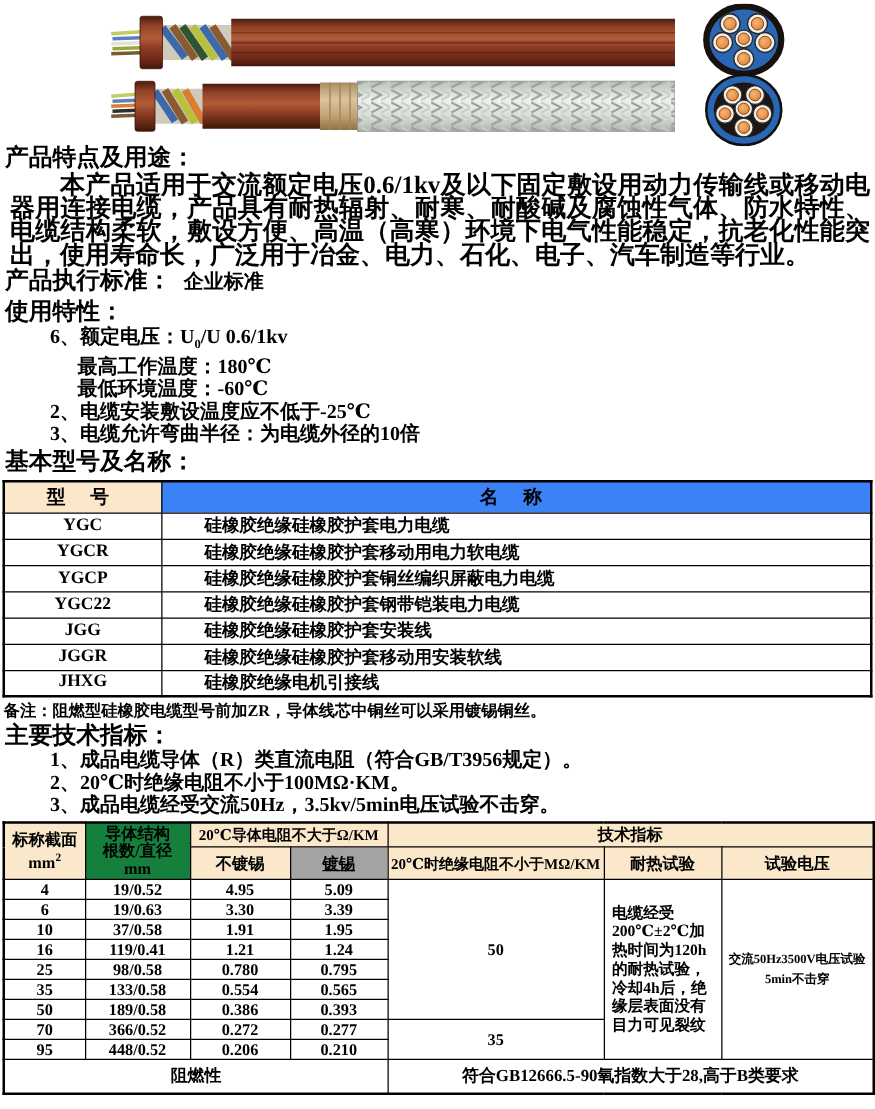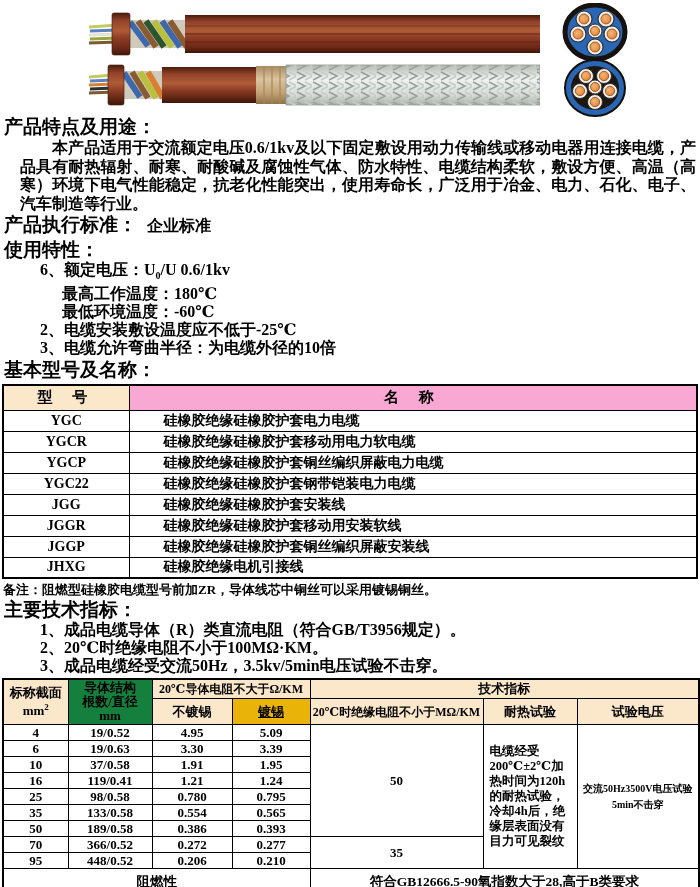--- a/index.html
+++ b/index.html
@@ -17,21 +17,21 @@
   #cs2{left:548px;top:59px;}
   
   .sec-heading{
     font-family:"Liberation Sans","DejaVu Sans",sans-serif;
     font-size:19px;font-weight:900;line-height:22px;margin:2px 0 0 4px;
   }
   .sec-line{margin:1px 0 0 4px;line-height:22px;}
   .sec-line .sec-heading{display:inline;margin:0;}
   .inline-val{font-size:16px;margin-left:10px;}
   
-  .para{font-size:16px;line-height:18.5px;margin:1px 4px 0 20px;text-indent:2em;text-align:justify;}
+  .para{font-size:20px;line-height:18.5px;margin:1px 4px 0 8px;text-indent:2em;text-align:justify;}
   ul.plain{list-style:none;margin:0;padding:0;font-size:16px;line-height:18px;}
   ul.plain li.ind1{margin-left:40px;}
   ul.plain li.ind2{margin-left:62px;}
   sub{font-size:10px;}
   sup{font-size:9px;}
   
   table{border-collapse:collapse;}
   .models{width:696px;margin:3px 0 0 2px;border:2px solid #000;font-size:14px;}
   .models th,.models td{border:1px solid #000;padding:0;}
   .models th{height:25px;letter-spacing:8px;font-size:15px;}
@@ -229,21 +229,21 @@
     <li class="ind1">2、电缆安装敷设温度应不低于-25℃</li>
     <li class="ind1">3、电缆允许弯曲半径：为电缆外径的10倍</li>
   </ul>
 
 <div class="sec-heading">基本型号及名称：</div>
 
 <table class="models">
   <thead>
     <tr>
       <th class="peach" style="width: 126px; background: rgb(251, 232, 203);">型 号</th>
-      <th class="peach" style="background: #f9a8d4;">名 称</th>
+      <th class="peach" style="background: #3b82f6;">名 称</th>
     </tr>
   </thead>
   <tbody id="models-body">
       <tr>
         <td class="model">YGC</td>
         <td class="name">硅橡胶绝缘硅橡胶护套电力电缆</td>
       </tr>
       <tr>
         <td class="model">YGCR</td>
         <td class="name">硅橡胶绝缘硅橡胶护套移动用电力软电缆</td>
@@ -256,24 +256,20 @@
         <td class="model">YGC22</td>
         <td class="name">硅橡胶绝缘硅橡胶护套钢带铠装电力电缆</td>
       </tr>
       <tr>
         <td class="model">JGG</td>
         <td class="name">硅橡胶绝缘硅橡胶护套安装线</td>
       </tr>
       <tr>
         <td class="model">JGGR</td>
         <td class="name">硅橡胶绝缘硅橡胶护套移动用安装软线</td>
-      </tr>
-      <tr>
-        <td class="model">JGGP</td>
-        <td class="name">硅橡胶绝缘硅橡胶护套铜丝编织屏蔽安装线</td>
       </tr>
       <tr>
         <td class="model">JHXG</td>
         <td class="name">硅橡胶绝缘电机引接线</td>
       </tr>
     </tbody>
 </table>
 
 <div class="note">备注：阻燃型硅橡胶电缆型号前加ZR，导体线芯中铜丝可以采用镀锡铜丝。</div>
 
@@ -303,21 +299,21 @@
       <th class="peach" rowspan="2" style="background: #15803d;">
         <div>导体结构</div>
         <div>根数/直径</div>
         <div>mm</div>
       </th>
       <th class="peach group-res" colspan="2" style="background: rgb(251, 232, 203);">20℃导体电阻不大于Ω/KM</th>
       <th class="peach" colspan="3" style="background: rgb(251, 232, 203);">技术指标</th>
     </tr>
     <tr>
       <th class="peach" style="height: 26px; background: rgb(251, 232, 203);">不镀锡</th>
-      <th class="peach" style="background: #eab308; text-decoration: underline;">镀锡</th>
+      <th class="peach" style="background: #a3a3a3; text-decoration: underline;">镀锡</th>
       <th class="peach ins-h" style="background: rgb(251, 232, 203);">20℃时绝缘电阻不小于MΩ/KM</th>
       <th class="peach" style="background: rgb(251, 232, 203);">耐热试验</th>
       <th class="peach" style="background: rgb(251, 232, 203);">试验电压</th>
     </tr>
   </thead>
   <tbody id="spec-body">
       <tr>
         <td>4</td>
         <td>19/0.52</td>
         <td>4.95</td>

